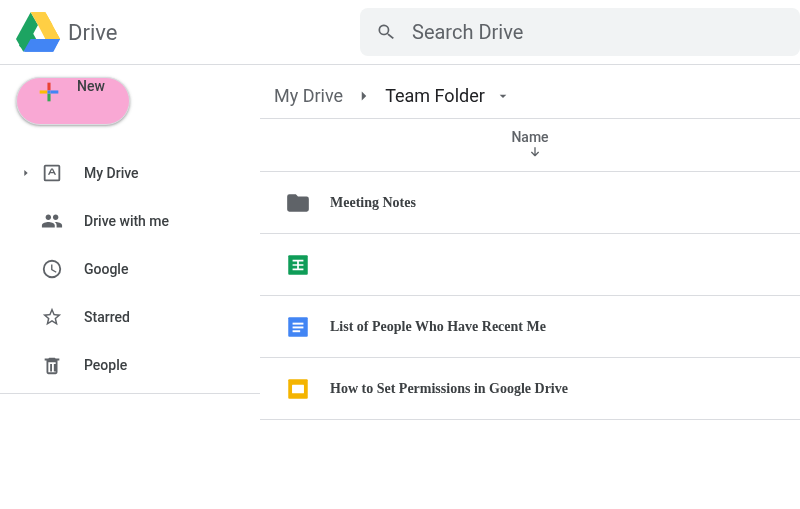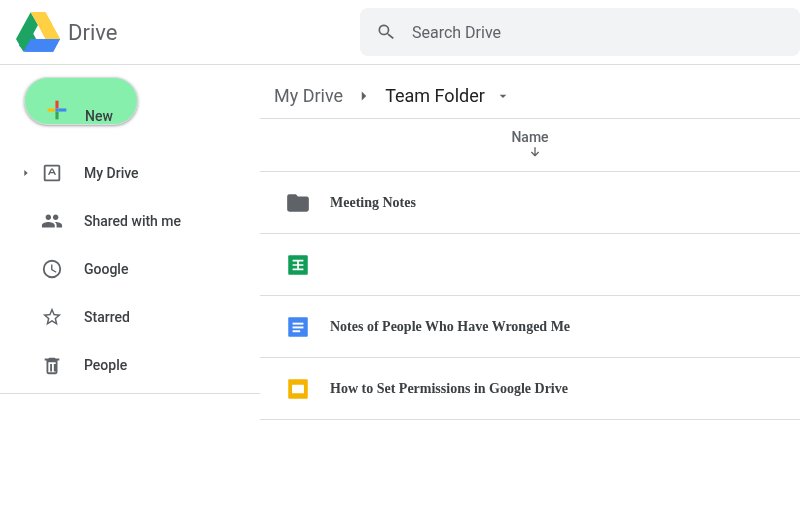--- a/index.html
+++ b/index.html
@@ -1,25 +1,25 @@
 <!DOCTYPE html>
 <html><head>
   <meta charset="utf-8">
   <style>
     * { box-sizing: border-box; margin: 0; padding: 0; }
     body { font-family: 'Google Sans', Roboto, Arial, sans-serif; font-size: 14px; color: #202124; background: #fff; width: 800px; height: 509px; overflow: hidden; }
     .header { display: flex; align-items: center; height: 64px; padding-left: 16px; }
     .logo-wrap { display: flex; align-items: center; }
     .app-name { font-size: 22px; color: #5f6368; margin-left: 8px; font-weight: 400; }
     .search-bar { margin-left: auto; margin-right: 0; background: #f1f3f4; height: 48px; width: 440px; border-radius: 8px; display: flex; align-items: center; padding: 0 16px; }
-    .search-placeholder { color: #5f6368; font-size: 16px; margin-left: 16px; }
+    .search-placeholder { color: #5f6368; font-size: 20px; margin-left: 16px; }
     .divider-top { border-top: 1px solid #dadce0; }
     .content { display: flex; height: calc(509px - 64px); }
     .sidebar { width: 260px; padding-top: 12px; }
-    .new-btn { display: flex; align-items: flex-end; height: 48px; background: #86efac; border: 1px solid #dadce0; border-radius: 24px; padding: 0 24px 0 18px; margin-left: 24px; box-shadow: 0 1px 2px rgba(60,64,67,.3), 0 1px 3px 1px rgba(60,64,67,.15); cursor: pointer; width: fit-content; }
+    .new-btn { display: flex; align-items: flex-start; height: 48px; background: #f9a8d4; border: 1px solid #dadce0; border-radius: 24px; padding: 0 24px 0 18px; margin-left: 16px; box-shadow: 0 1px 2px rgba(60,64,67,.3), 0 1px 3px 1px rgba(60,64,67,.15); cursor: pointer; width: fit-content; }
     .new-btn-label { font-size: 14px; font-weight: 500; color: #3c4043; margin-left: 14px; }
     .nav { margin-top: 24px; list-style: none; }
     .nav-item { display: flex; align-items: center; height: 48px; padding-left: 20px; cursor: pointer; }
     .nav-expander { width: 12px; display: flex; align-items: center; justify-content: center; color: #5f6368; }
     .nav-icon { width: 28px; display: flex; align-items: center; justify-content: center; color: #5f6368; margin-left: 6px; }
     .nav-label { color: #3c4043; font-size: 14px; font-weight: 500; margin-left: 18px; }
     .sidebar-bottom-divider { border-top: 1px solid #dadce0; margin-top: 4px; }
     .main { flex: 1; padding-top: 8px; }
     .breadcrumb { display: flex; align-items: center; font-size: 18px; color: #5f6368; padding: 12px 14px; }
     .breadcrumb-part { color: #5f6368; cursor: pointer; font-weight: 400;}
@@ -97,21 +97,21 @@
         </span>
         <span class="nav-label">My Drive</span>
       </li>
       <li class="nav-item">
         <span class="nav-expander"></span>
         <span class="nav-icon">
           <svg width="22" height="22" viewBox="0 0 24 24" fill="#5f6368">
               <path d="M16 11c1.66 0 3-1.34 3-3s-1.34-3-3-3-3 1.34-3 3 1.34 3 3 3zm-8 0c1.66 0 3-1.34 3-3S9.66 5 8 5 5 6.34 5 8s1.34 3 3 3zm0 2c-2.33 0-7 1.17-7 3.5V19h14v-2.5C15 14.17 10.33 13 8 13zm8 0c-.29 0-.62.02-.97.05 1.16.84 1.97 1.97 1.97 3.45V19h6v-2.5c0-2.33-4.67-3.5-7-3.5z"></path>
             </svg>
         </span>
-        <span class="nav-label">Shared with me</span>
+        <span class="nav-label">Drive with me</span>
       </li>
       <li class="nav-item">
         <span class="nav-expander"></span>
         <span class="nav-icon">
           <svg width="22" height="22" viewBox="0 0 24 24" fill="#5f6368">
               <path d="M12 2a10 10 0 1 0 0 20 10 10 0 0 0 0-20zm0 18a8 8 0 1 1 0-16 8 8 0 0 1 0 16zm.5-13H11v6l5.25 3.15.75-1.23-4.5-2.67V7z"></path>
             </svg>
         </span>
         <span class="nav-label">Google</span>
       </li>
@@ -182,21 +182,21 @@
 
     <div class="file-row">
       <span class="file-icon">
         <svg width="26" height="26" viewBox="0 0 24 24">
             <rect x="3" y="3" width="18" height="18" rx="1" fill="#4285f4"></rect>
             <rect x="7" y="8" width="10" height="1.8" fill="#fff"></rect>
             <rect x="7" y="11.5" width="10" height="1.8" fill="#fff"></rect>
             <rect x="7" y="15" width="7" height="1.8" fill="#fff"></rect>
           </svg>
       </span>
-      <span class="file-name">Notes of People Who Have Wronged Me</span>
+      <span class="file-name">List of People Who Have Recent Me</span>
     </div>
 
     <div class="file-row">
       <span class="file-icon">
         <svg width="26" height="26" viewBox="0 0 24 24">
             <rect x="3" y="3" width="18" height="18" rx="1" fill="#f4b400"></rect>
             <rect x="6.5" y="8" width="11" height="8" rx="0.5" fill="#fff"></rect>
           </svg>
       </span>
       <span class="file-name">How to Set Permissions in Google Drive</span>

